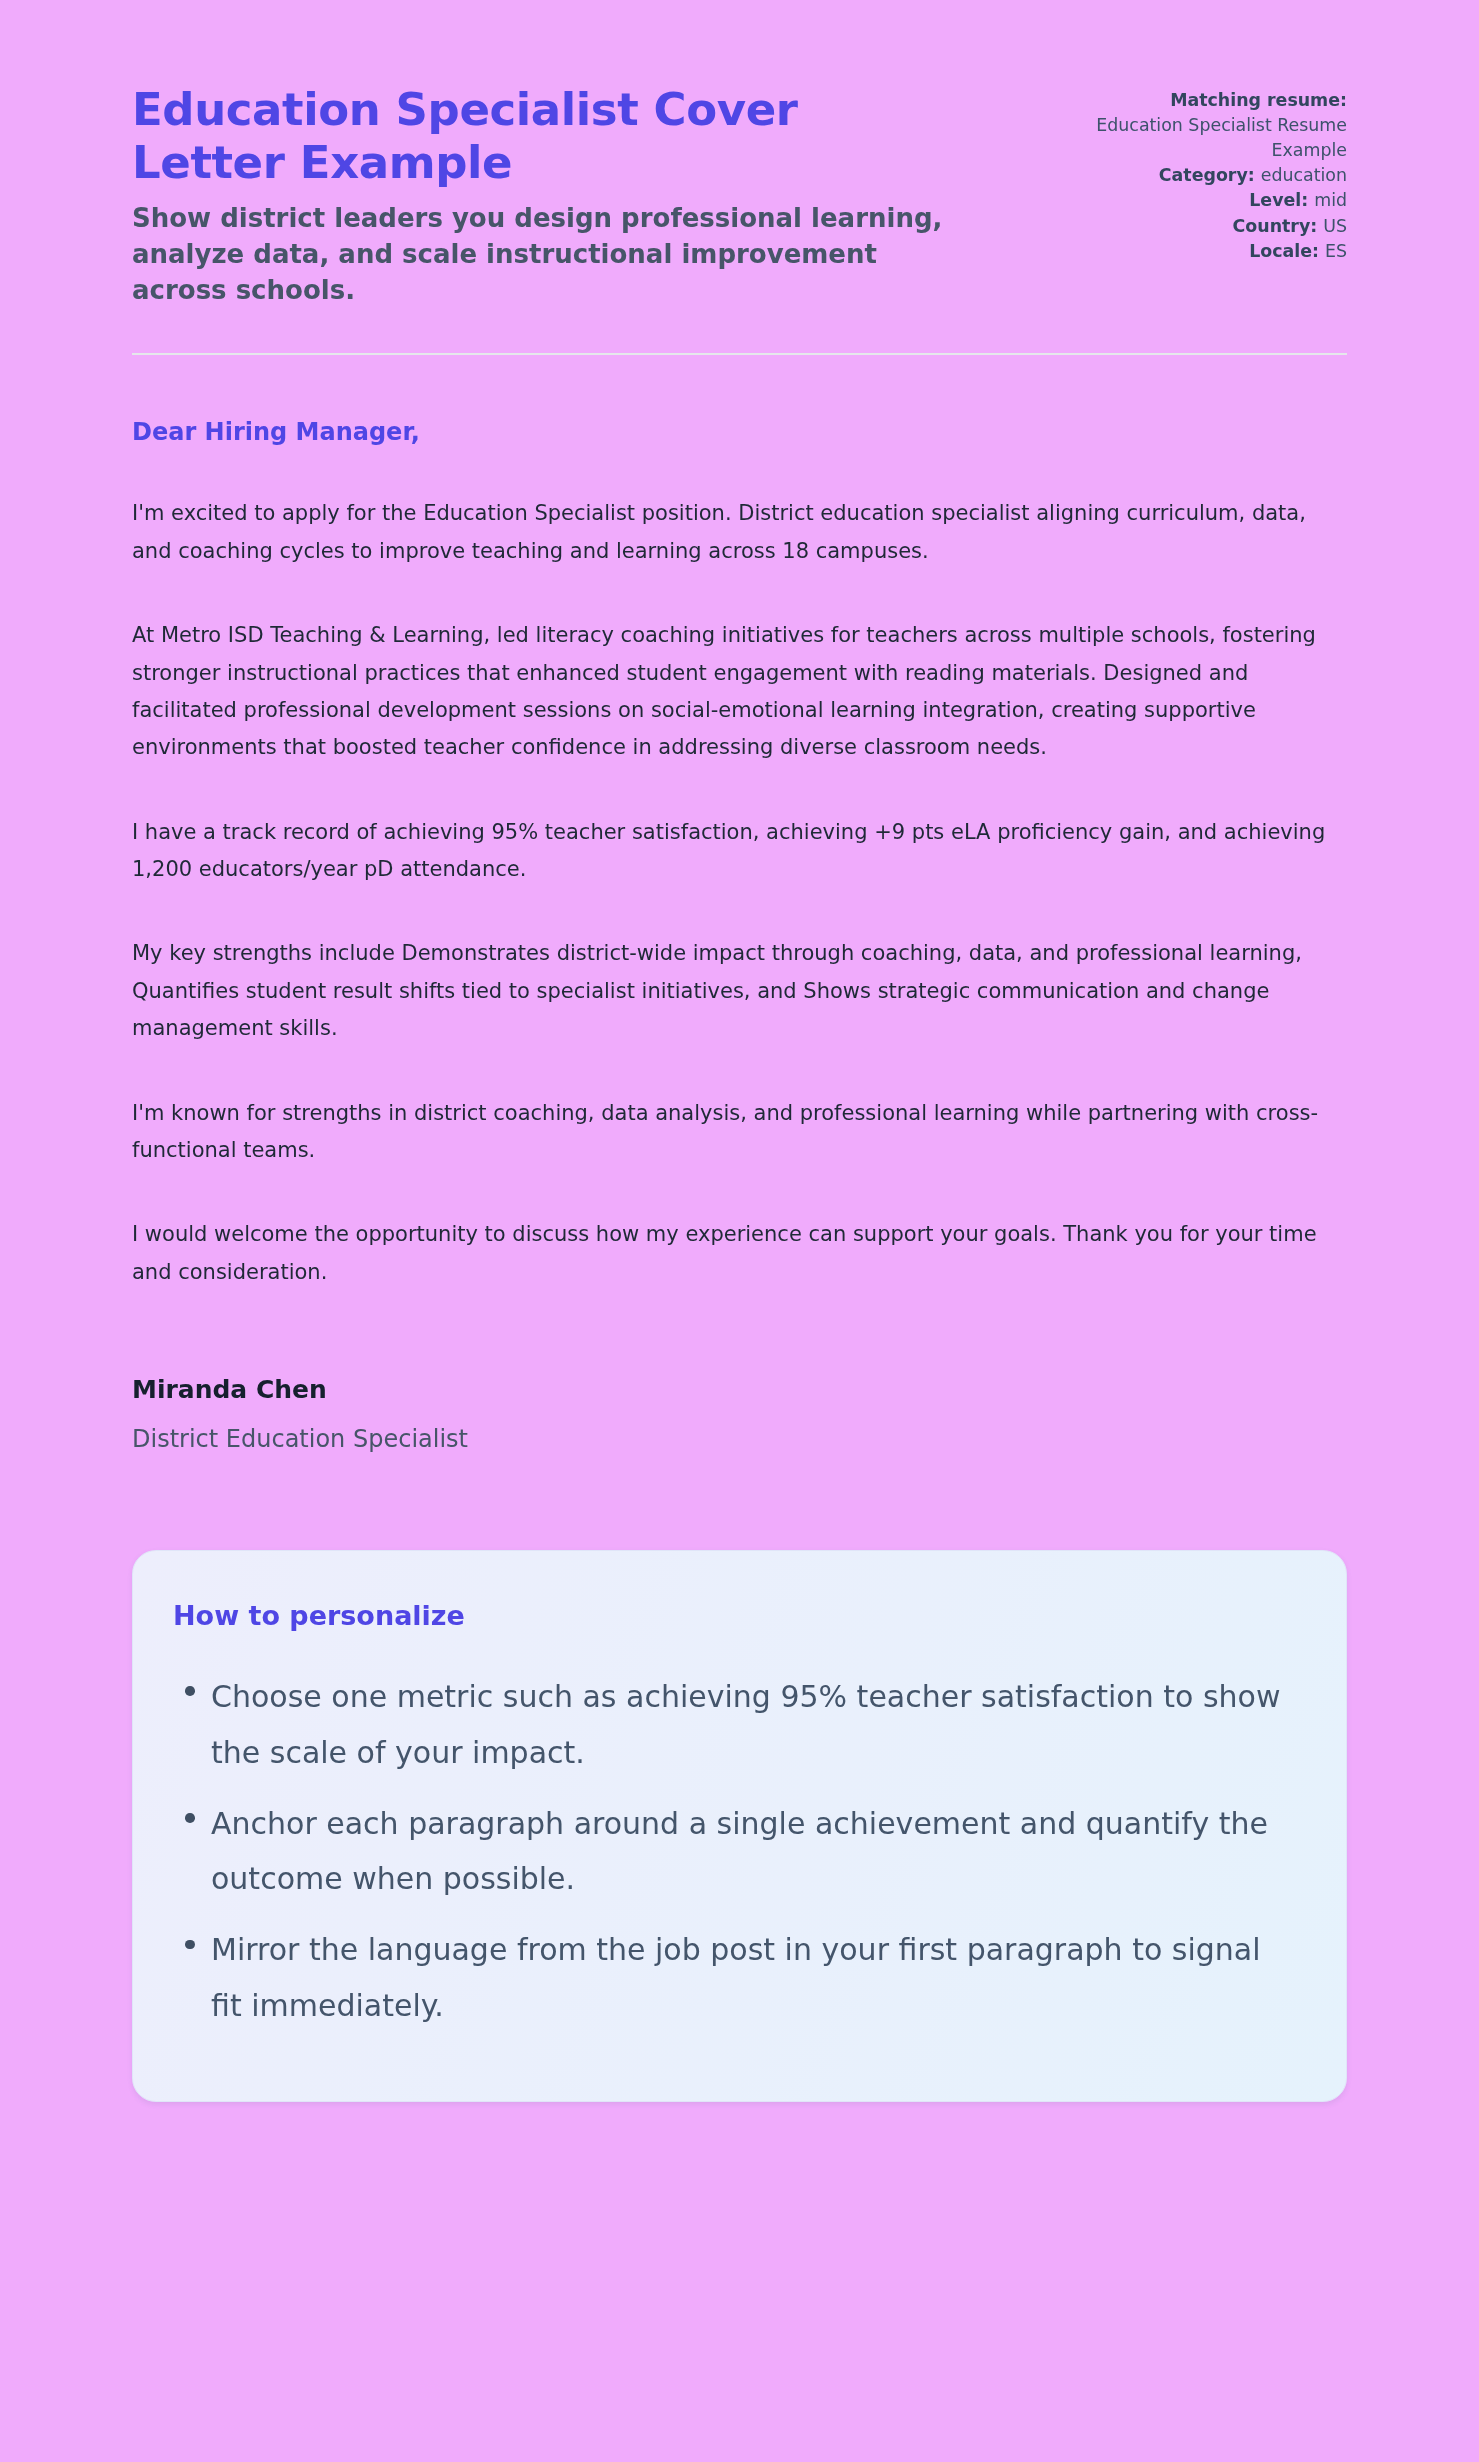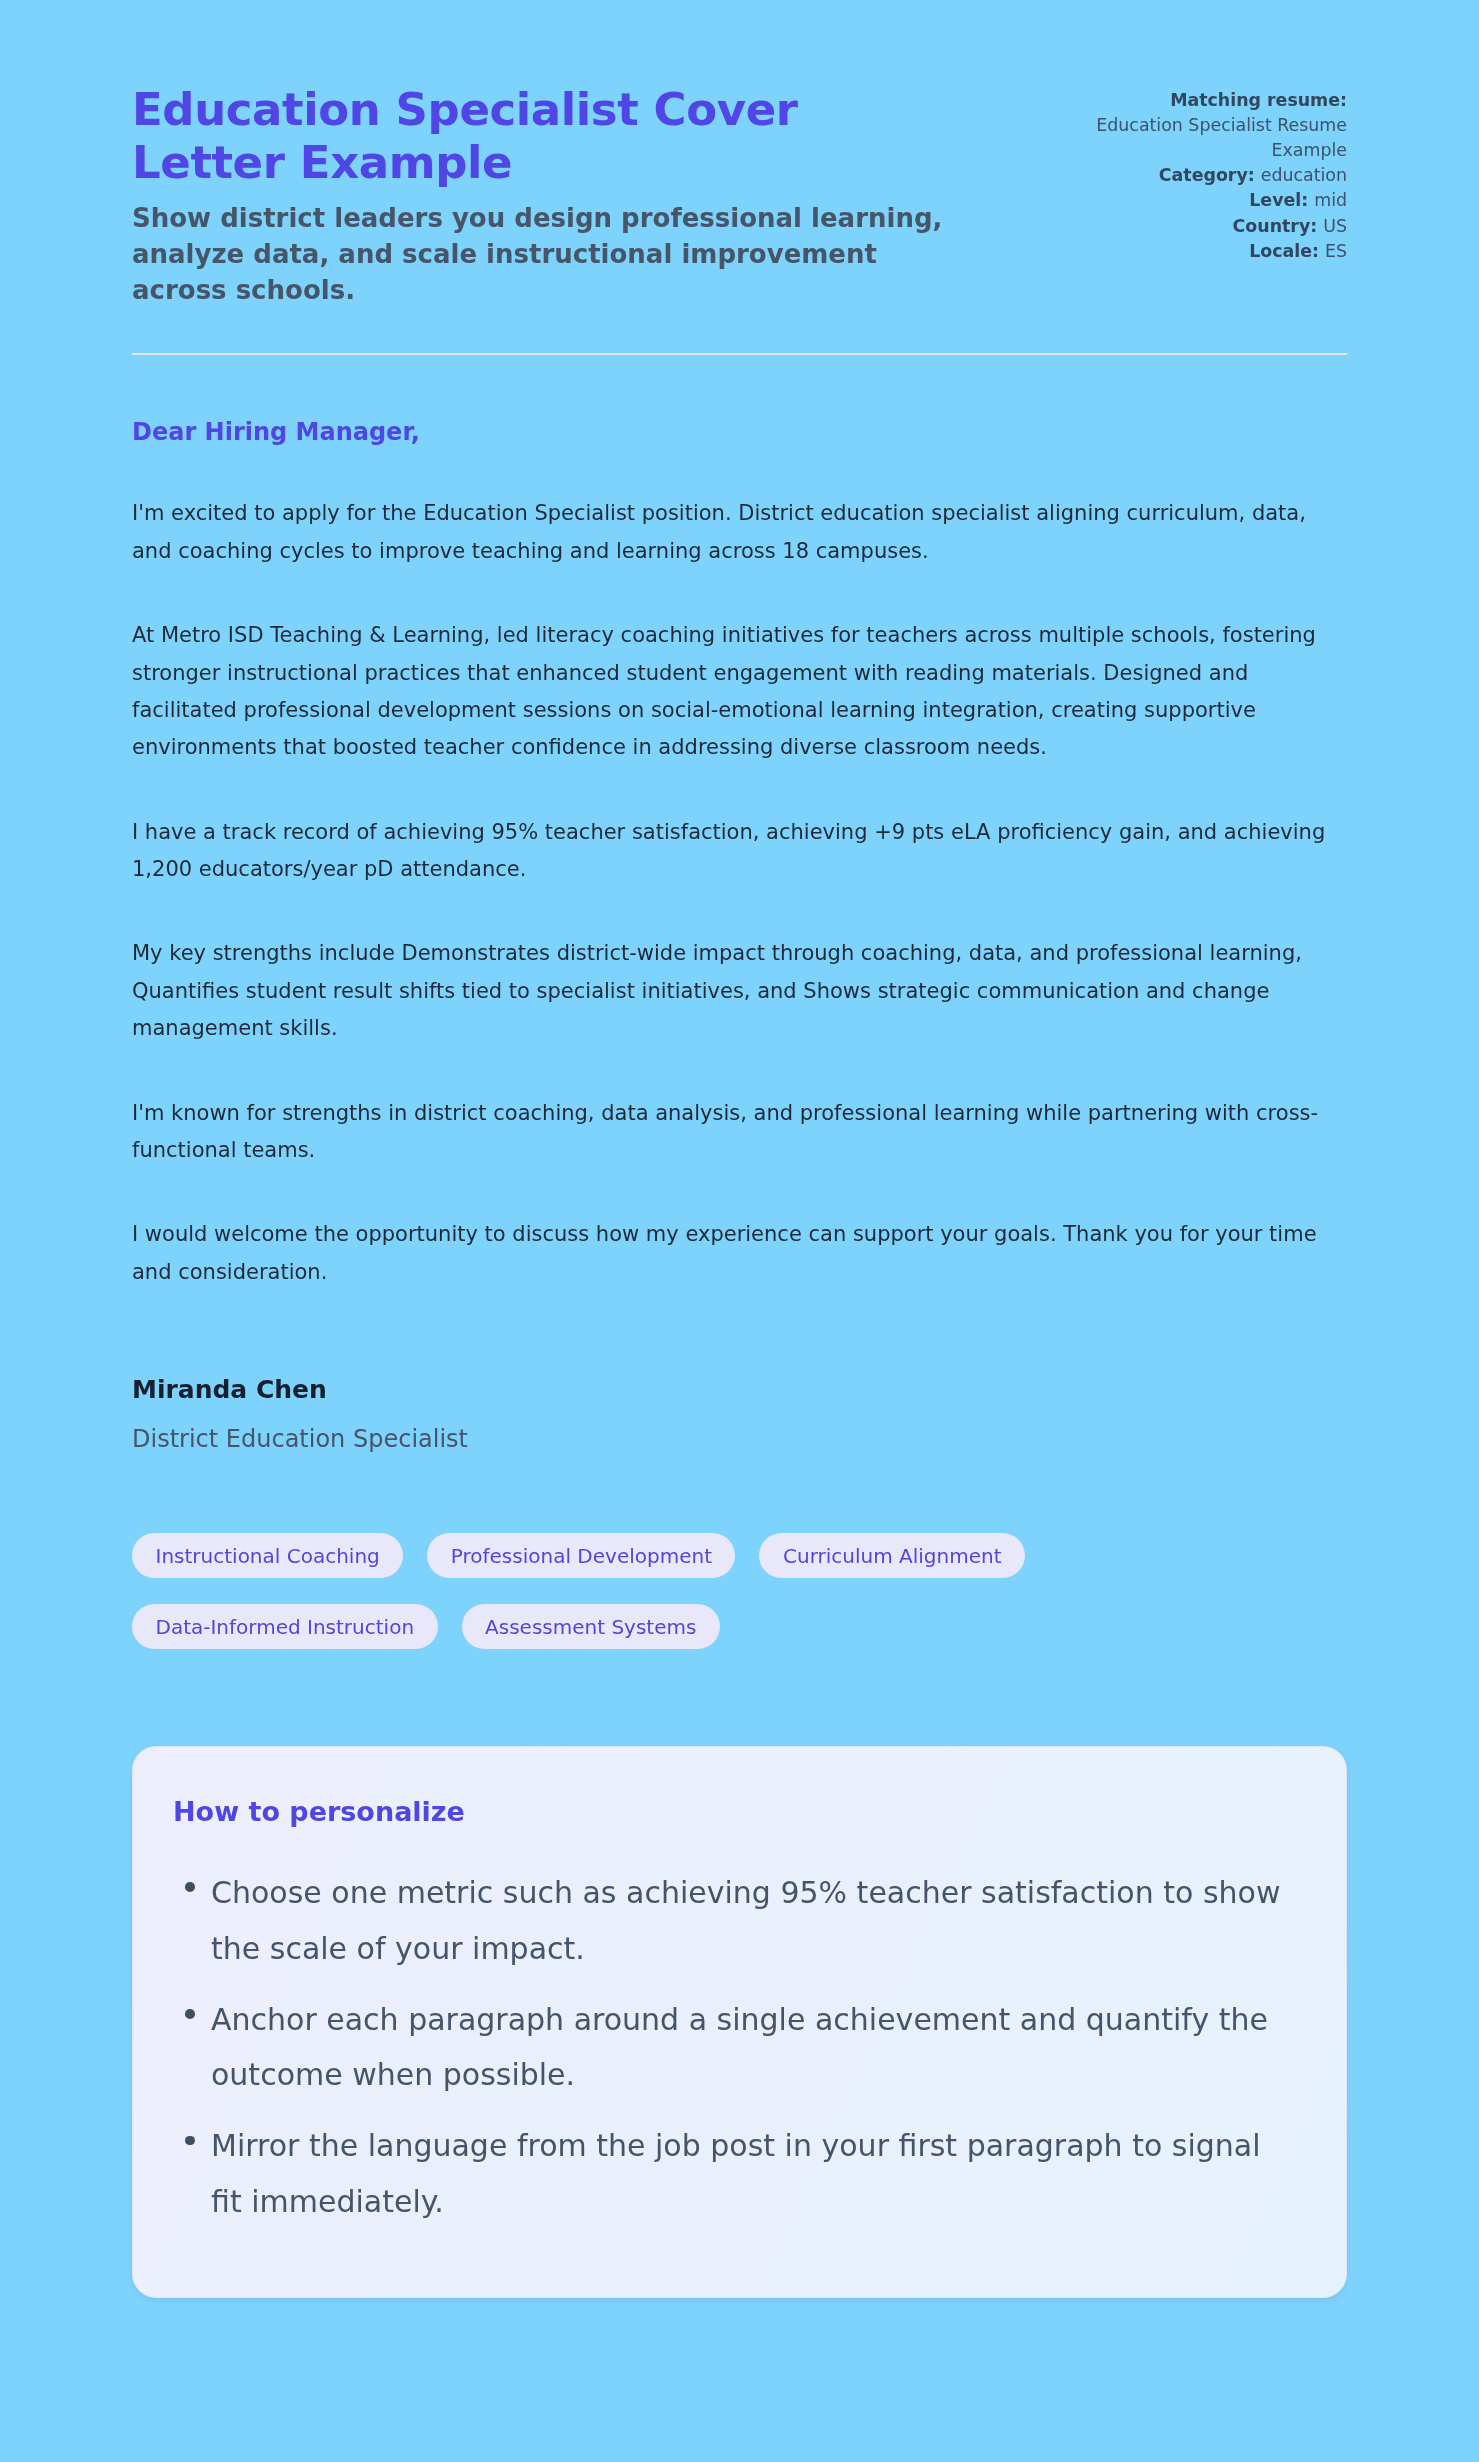--- a/index.html
+++ b/index.html
@@ -5,21 +5,21 @@
   * { margin: 0; padding: 0; box-sizing: border-box; }
   html, body { background: #ffffff; }
   body {
     font-family: "DejaVu Sans", "Liberation Sans", sans-serif;
     color: #1f2937;
   }
   .page {
     width: 1479px;
     min-height: 2462px;
     margin: 0 auto;
-    background: #7dd3fc;
+    background: #f0abfc;
     padding: 84px 132px 70px 132px;
   }
 
   
   .header {
     display: flex;
     justify-content: space-between;
     align-items: flex-start;
   }
   .header-left { max-width: 914px; }
@@ -184,27 +184,20 @@
     <p class="para">I'm excited to apply for the Education Specialist position. District education specialist aligning curriculum, data, and coaching cycles to improve teaching and learning across 18 campuses.</p>
     <p class="para">At Metro ISD Teaching &amp; Learning, led literacy coaching initiatives for teachers across multiple schools, fostering stronger instructional practices that enhanced student engagement with reading materials. Designed and facilitated professional development sessions on social-emotional learning integration, creating supportive environments that boosted teacher confidence in addressing diverse classroom needs.</p>
     <p class="para">I have a track record of achieving 95% teacher satisfaction, achieving +9 pts eLA proficiency gain, and achieving 1,200 educators/year pD attendance.</p>
     <p class="para">My key strengths include Demonstrates district-wide impact through coaching, data, and professional learning, Quantifies student result shifts tied to specialist initiatives, and Shows strategic communication and change management skills.</p>
     <p class="para">I'm known for strengths in district coaching, data analysis, and professional learning while partnering with cross-functional teams.</p>
     <p class="para">I would welcome the opportunity to discuss how my experience can support your goals. Thank you for your time and consideration.</p>
     <p class="sig-name">Miranda Chen</p>
     <p class="sig-title">District Education Specialist</p>
   </section>
 
-  <div class="tags">
-    <span class="tag">Instructional Coaching</span>
-    <span class="tag">Professional Development</span>
-    <span class="tag">Curriculum Alignment</span>
-    <span class="tag">Data-Informed Instruction</span>
-    <span class="tag">Assessment Systems</span>
-  </div>
 
   <section class="personalize-box">
     <h2 class="personalize-heading">How to personalize</h2>
     <ul class="personalize-list">
       <li>Choose one metric such as achieving 95% teacher satisfaction to show the scale of your impact.</li>
       <li>Anchor each paragraph around a single achievement and quantify the outcome when possible.</li>
       <li>Mirror the language from the job post in your first paragraph to signal fit immediately.</li>
     </ul>
   </section>
 

